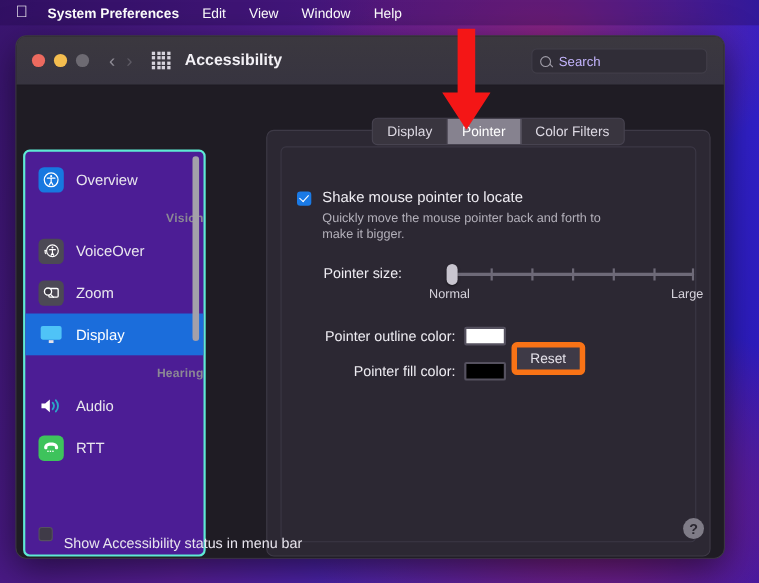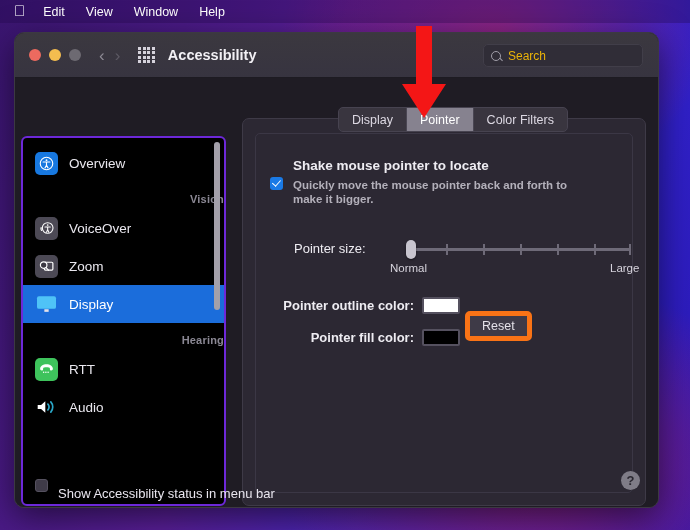--- a/index.html
+++ b/index.html
@@ -135,40 +135,40 @@
   }
   #searchbox .mag::after {
     content: "";
     position: absolute;
     width: 4px; height: 1.4px;
     background: #a09da8;
     transform: rotate(45deg);
     left: 7px; top: 7.5px;
   }
   #searchbox .sp {
-    color: #eab308;
+    color: #c4b5fd;
     font-size: 12px;
   }
 
   
   #winbody {
     position: relative;
     height: 430px;
     background: #1f1c24;
   }
 
   
   #sidebar {
     position: absolute;
     left: 6px;
     top: 58px;
-    width: 205px;
+    width: 166px;
     height: 370px;
-    background: #000000;
-    border: 2px solid #6d28d9;
+    background: #4c1d95;
+    border: 2px solid #5eead4;
     border-radius: 6px;
     box-sizing: border-box;
     overflow: hidden;
   }
   #sidebar-inner {
     position: absolute;
     left: 0; top: 0; right: 0; bottom: 0;
     padding-top: 6px;
   }
   .side-item {
@@ -270,24 +270,23 @@
     position: absolute;
     left: 12px; top: 14px; right: 12px; bottom: 12px;
     border: 1px solid #3b3745;
     border-radius: 5px;
   }
 
   
   #chkrow {
     position: absolute;
     left: 27px;
-    top: 40px;
-    display: flex;
-    align-items: center;
-    font-weight: bold;
+    top: 54px;
+    display: flex;
+    align-items: flex-start;
   }
   .cbox {
     width: 13px; height: 13px;
     border-radius: 3px;
     flex: 0 0 auto;
     margin-top: 1px;
     box-sizing: border-box;
   }
   .cbox.checked {
     background: #1a7ae6;
@@ -373,21 +372,20 @@
     top: 24px;
     color: #d6d3dc;
     font-size: 11.5px;
   }
 
   
   .colorrow {
     position: absolute;
     display: flex;
     align-items: flex-start;
-    font-weight: bold;
   }
   .colorrow .clabel {
     color: #eeecf2;
     font-size: 13px;
     text-align: right;
     white-space: nowrap;
   }
   .swatch {
     width: 38px;
     height: 17px;
@@ -440,20 +438,21 @@
     pointer-events: none;
   }
 </style>
 </head>
 <body>
 
 <div id="screen">
 
   <div id="menubar">
     <span class="apple"></span>
+    <span class="mi bold">System Preferences</span>
     <span class="mi">Edit</span>
     <span class="mi">View</span>
     <span class="mi">Window</span>
     <span class="mi">Help</span>
   </div>
 
   <div id="window">
 
     <div id="titlebar">
       <span class="traffic tl-red"></span>
@@ -540,40 +539,40 @@
               </svg>
             </span>
             <span class="label">Display</span>
           </div>
 
 
 
           <div class="side-head">Hearing</div>
 
           <div class="side-item">
+            <span class="sicon clear">
+              <svg width="22" height="18" viewBox="0 0 26 20">
+                <path d="M2 7.5h4L11 3.2v13.6L6 12.5H2z" fill="#ffffff"></path>
+                <path d="M14 6.5a5.5 5.5 0 010 7" stroke="#2aa7c8" stroke-width="2" fill="none" stroke-linecap="round"></path>
+                <path d="M17.5 4a9 9 0 010 12" stroke="#2aa7c8" stroke-width="2" fill="none" stroke-linecap="round"></path>
+              </svg>
+            </span>
+            <span class="label">Audio</span>
+          </div>
+
+          <div class="side-item">
             <span class="sicon green">
               <svg width="17" height="17" viewBox="0 0 24 24">
                 <path d="M3 11c0-4 4-6.5 9-6.5s9 2.5 9 6.5c0 1.6-1 2.4-2.2 2.4-1.3 0-2-.7-2-1.8v-1c0-.8-.6-1.2-1.5-1.4-1-.2-2.2-.3-3.3-.3s-2.3.1-3.3.3c-.9.2-1.5.6-1.5 1.4v1c0 1.1-.7 1.8-2 1.8C4 13.4 3 12.6 3 11z" fill="#ffffff"></path>
                 <rect x="7" y="15" width="1.8" height="1.8" fill="#ffffff"></rect>
                 <rect x="10.2" y="15" width="1.8" height="1.8" fill="#ffffff"></rect>
                 <rect x="13.4" y="15" width="1.8" height="1.8" fill="#ffffff"></rect>
               </svg>
             </span>
             <span class="label">RTT</span>
-          </div>
-
-          <div class="side-item">
-            <span class="sicon clear">
-              <svg width="22" height="18" viewBox="0 0 26 20">
-                <path d="M2 7.5h4L11 3.2v13.6L6 12.5H2z" fill="#ffffff"></path>
-                <path d="M14 6.5a5.5 5.5 0 010 7" stroke="#2aa7c8" stroke-width="2" fill="none" stroke-linecap="round"></path>
-                <path d="M17.5 4a9 9 0 010 12" stroke="#2aa7c8" stroke-width="2" fill="none" stroke-linecap="round"></path>
-              </svg>
-            </span>
-            <span class="label">Audio</span>
           </div>
 
         </div>
         <div id="scrollthumb"></div>
       </div>
 
       <div id="content">
 
         <div id="tabbar">
           <div class="tab">Display</div>

